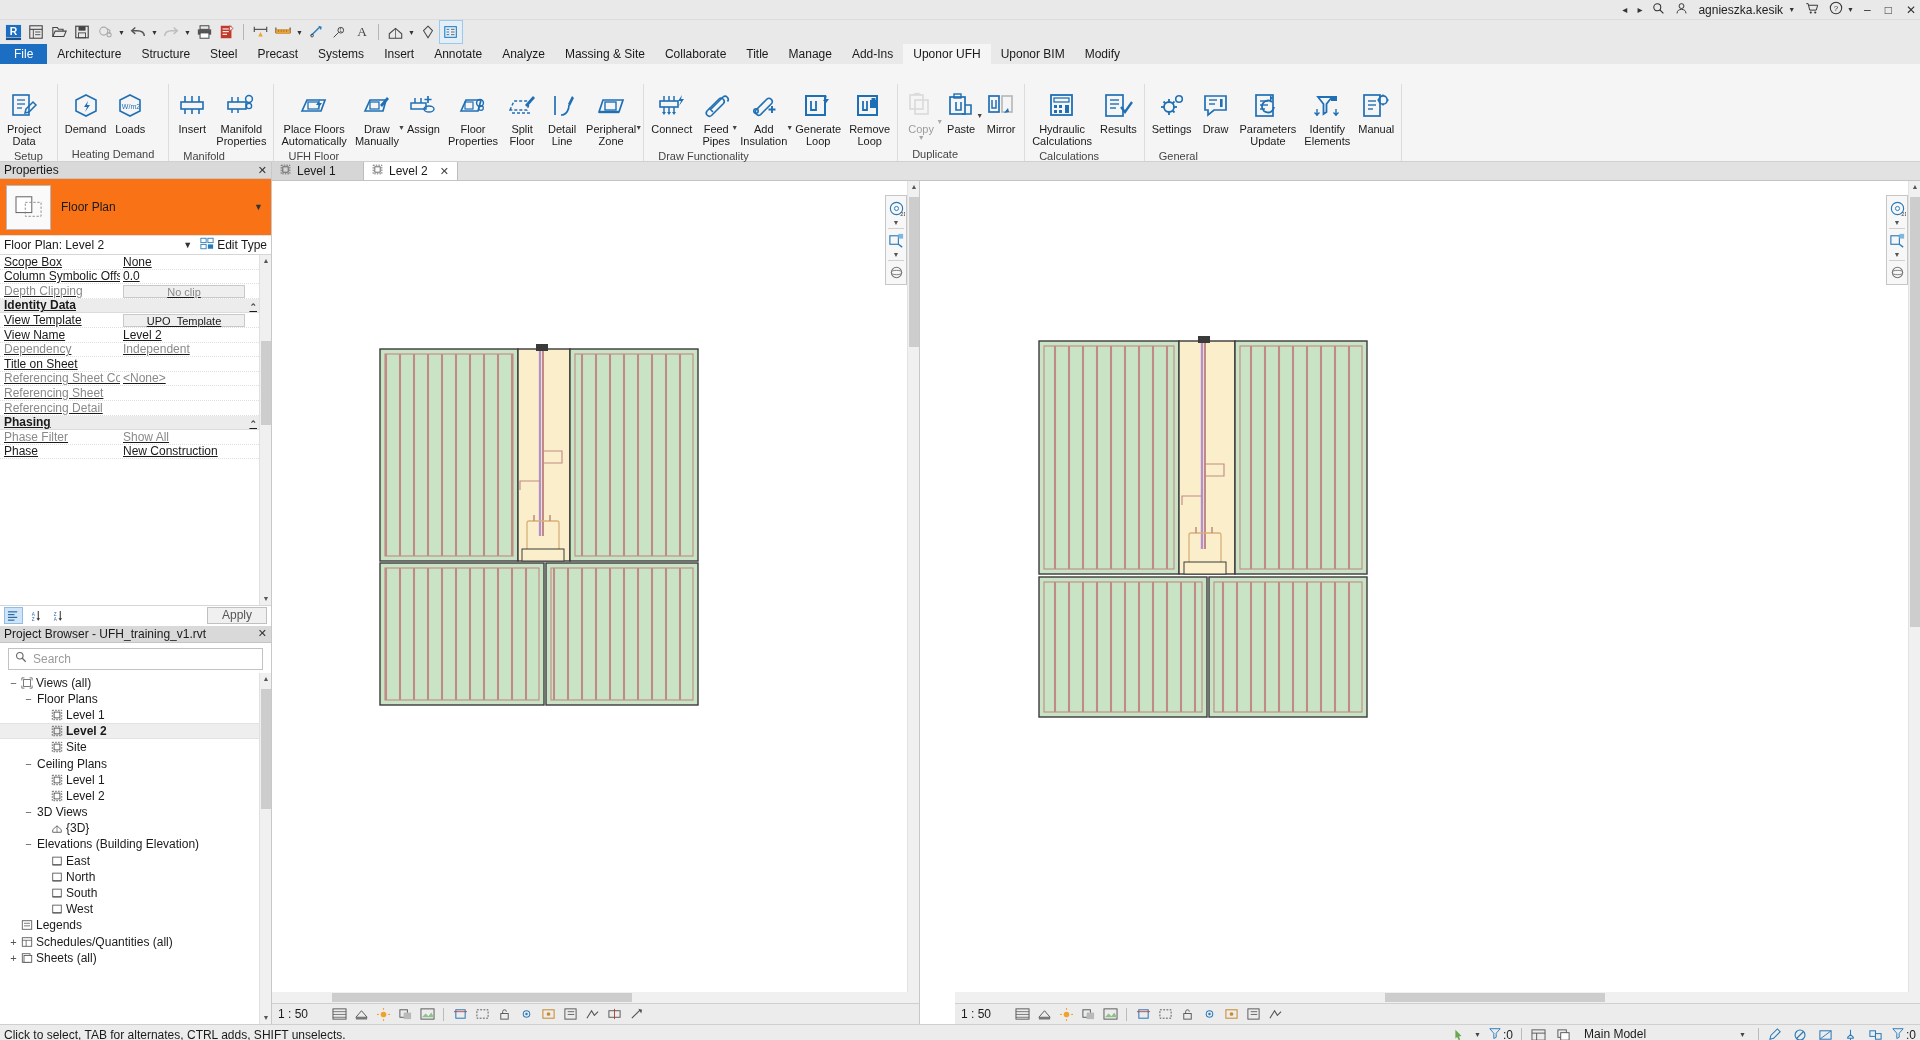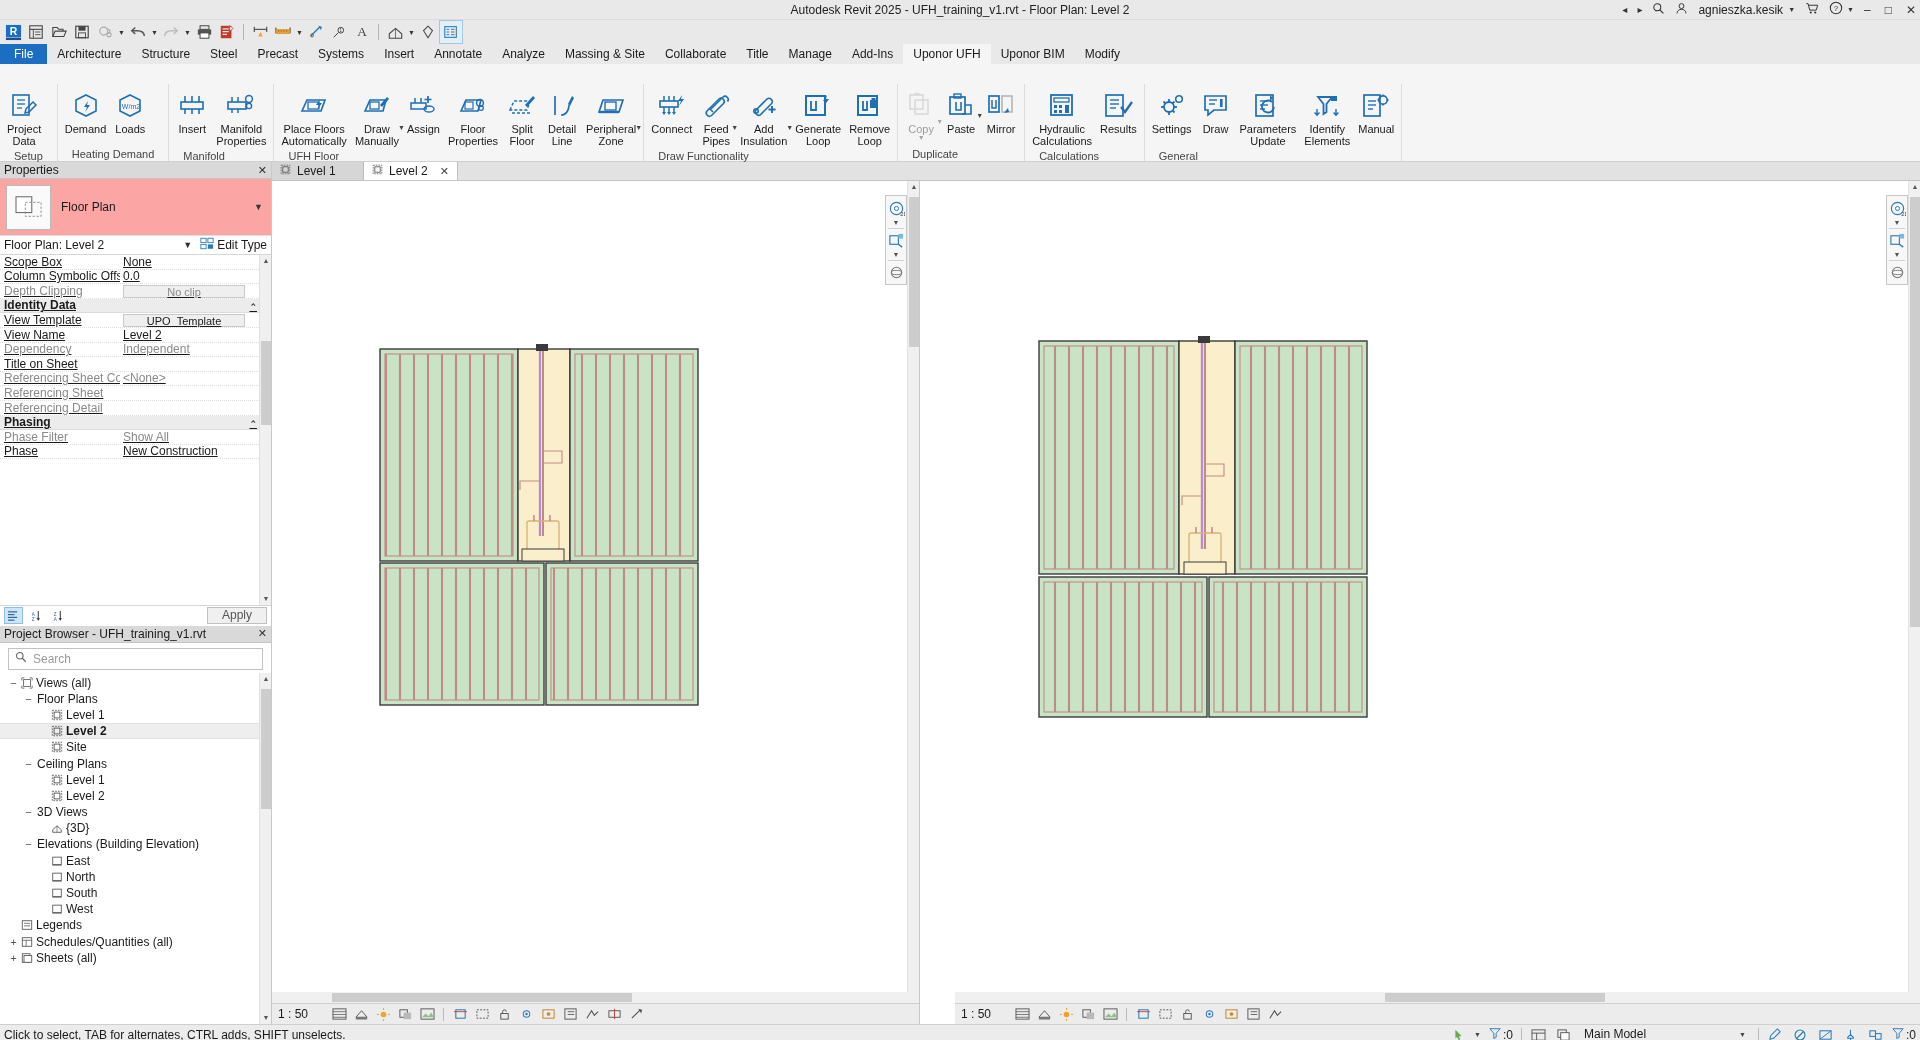--- a/index.html
+++ b/index.html
@@ -86,21 +86,21 @@
   .leftdock { width: 272px; display: flex; flex-direction: column; border-right: 1px solid #c8c8c8; background:#fff;}
   .dock-head {
     height: 17px; background: #d9d9d9; display: flex; align-items: center;
     padding: 0 4px; font-size: 12px; color: #1a1a1a; justify-content: space-between;
     border-bottom: 1px solid #c4c4c4;
   }
   .dock-close { font-size: 11px; color: #333; cursor: default; }
 
   .prop-type {
     height: 57px; display: flex; align-items: center; gap: 10px; padding: 16px 6px;
-    border-bottom: 1px solid #e0e0e0; position: relative; background:#fca5a5;
+    border-bottom: 1px solid #e0e0e0; position: relative; background:#f97316;
   }
   .prop-thumb {
     width: 45px; height: 45px; border: 1px solid #b9b9b9; background: #fafafa;
     display: flex; align-items: center; justify-content: center;
   }
   .prop-type-name { font-size: 12px; color: #1a1a1a; }
   .prop-type-caret { position: absolute; right: 8px; font-size: 9px; color: #333; }
 
   .prop-sel {
     height: 19px; display: flex; align-items: center; gap: 4px; padding: 0 2px 0 4px;
@@ -195,21 +195,20 @@
   .sb-model { display: flex; align-items: center; gap: 5px; padding: 0 4px;}
   .sb-model-box { width: 150px; height: 15px; font-size: 12px; }
   .sb-ico { width: 17px; height: 16px; display: flex; align-items: center; justify-content: center; }
   .sb-sep { width: 1px; height: 13px; background: #bbb; }
   .sb-sel-count { display:flex; align-items:center; gap:2px; font-size: 12px;}
 </style>
 </head>
 <body>
 
 <div class="titlebar">
-  <div class="title-text">Autodesk Revit 2025 - UFH_training_v1.rvt - Floor Plan: Level 2</div>
   <div class="tb-right">
     <span style="font-size:10px;color:#333;">◂</span>
     <span style="font-size:10px;color:#333;">▸</span>
     <span class="ic">
       <svg width="13" height="13" viewBox="0 0 16 16">
           <circle cx="6.5" cy="6.5" r="4.3" fill="none" stroke="#333" stroke-width="1.3"></circle>
           <line x1="9.7" y1="9.7" x2="14" y2="14" stroke="#333" stroke-width="1.5"></line>
         </svg>
     </span>
     <span class="ic">

